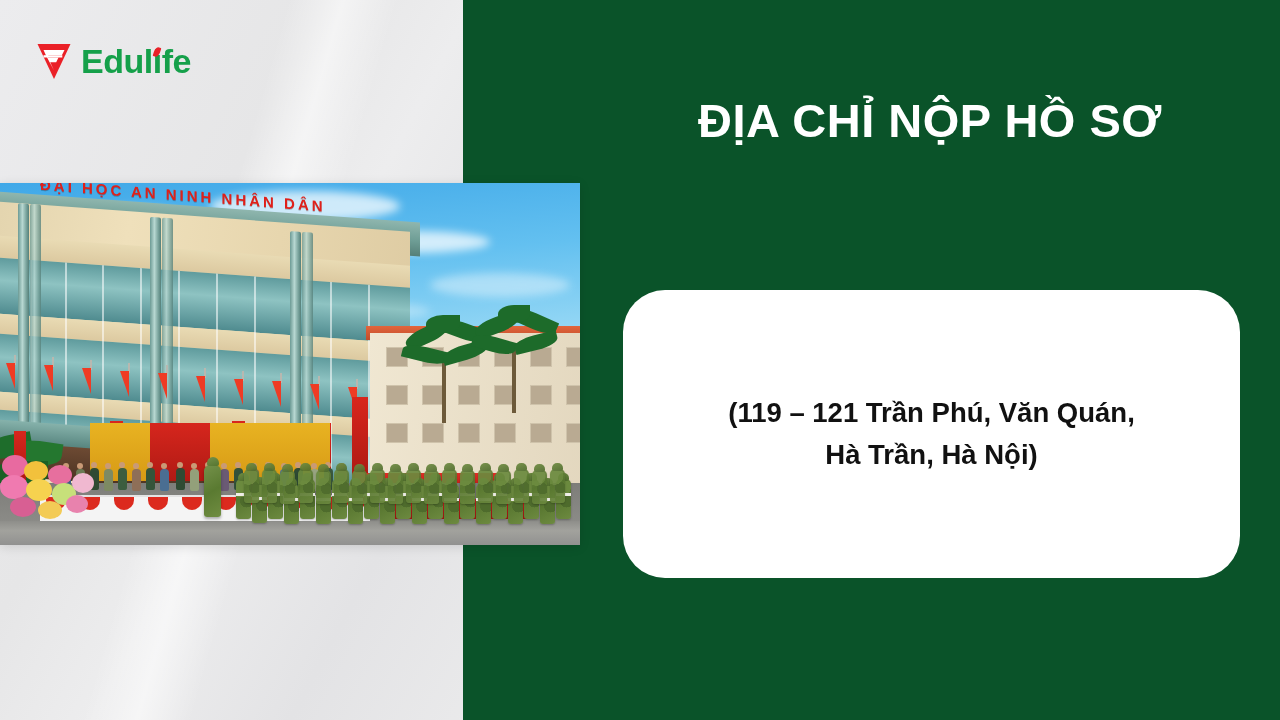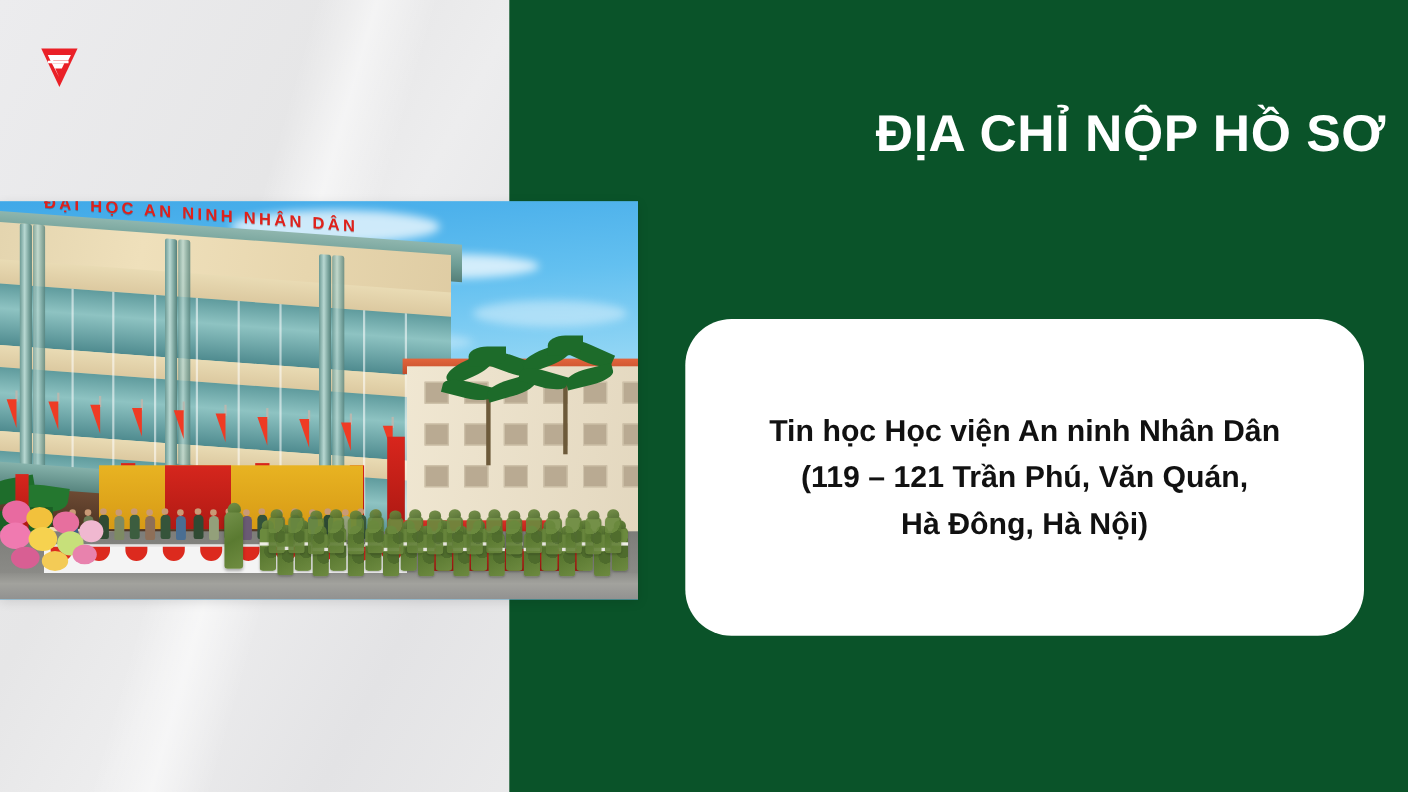--- a/index.html
+++ b/index.html
@@ -154,21 +154,21 @@
   .leader { position:absolute; width:17px; height:52px;
     background:linear-gradient(150deg,#74914a 0%,#5a7a31 50%,#708d41 100%);
     border-radius:6px 6px 3px 3px; box-shadow:0 2px 3px rgba(0,0,0,.3); }
   .leader::after { content:""; position:absolute; left:3px; top:-8px;
     width:12px; height:9px; border-radius:6px 6px 2px 2px;
     background:linear-gradient(160deg,#74914a,#567530); }
 
   
   #title {
     position:absolute; left:600px; top:92px; width:660px;
-    text-align:right; color:#ffffff;
+    text-align:center; color:#ffffff;
     font-weight:700; font-size:47px; line-height:1.22;
     letter-spacing:.5px;
     font-family:"Liberation Sans", sans-serif;
   }
   #title .l { display:block; white-space:nowrap; }
 
   
   #card {
     position:absolute; left:623px; top:290px; width:617px; height:288px;
     background:#ffffff; border-radius:42px;
@@ -190,20 +190,21 @@
 </div>
 
 <div id="panel-green"></div>
 
 <div id="logo">
   <svg id="logo-mark" viewBox="0 0 36 38">
     <path d="M1.5 2 H34.5 L18 37 Z" fill="#ea2027"></path>
     <path d="M7.5 8 H28.5 L26 13 H12.5 L11.6 15.4 H22.5 L20.2 20.2 H14.2 L18 28.5 L10 13.5 Z" fill="#ffffff"></path>
     <rect x="7.5" y="13.2" width="18.8" height="2.3" fill="#ffffff"></rect>
   </svg>
+  <span id="logo-word">Edul<span style="position:relative;display:inline-block;">i<span style="position:absolute;left:1px;top:3px;width:6px;height:10px;background:#ea2027;border-radius:60% 10% 60% 10%;transform:rotate(18deg);"></span></span>fe</span>
 </div>
 
 <div id="photo">
 
   <div class="ph" id="sky">
     <div class="cloud" style="left:40px;  top:24px;  width:150px; height:26px;"></div>
     <div class="cloud" style="left:210px; top:8px;   width:190px; height:30px;"></div>
     <div class="cloud" style="left:330px; top:48px;  width:160px; height:22px;"></div>
     <div class="cloud" style="left:150px; top:62px;  width:120px; height:18px; opacity:.6;"></div>
     <div class="cloud" style="left:430px; top:90px;  width:140px; height:24px; opacity:.55;"></div>
@@ -484,17 +485,16 @@
   </div>
 
 </div>
 
 <div id="title">
   <span class="l">ĐỊA CHỈ NỘP HỒ SƠ</span>
 </div>
 
 <div id="card">
   <div id="card-text">
-    <span class="l">Tin học Học viện An ninh Nhân Dân</span>
     <span class="l">(119 – 121 Trần Phú, Văn Quán,</span>
-    <span class="l">Hà Đông, Hà Nội)</span>
+    <span class="l">Hà Trần, Hà Nội)</span>
   </div>
 </div>
 
 </body></html>

